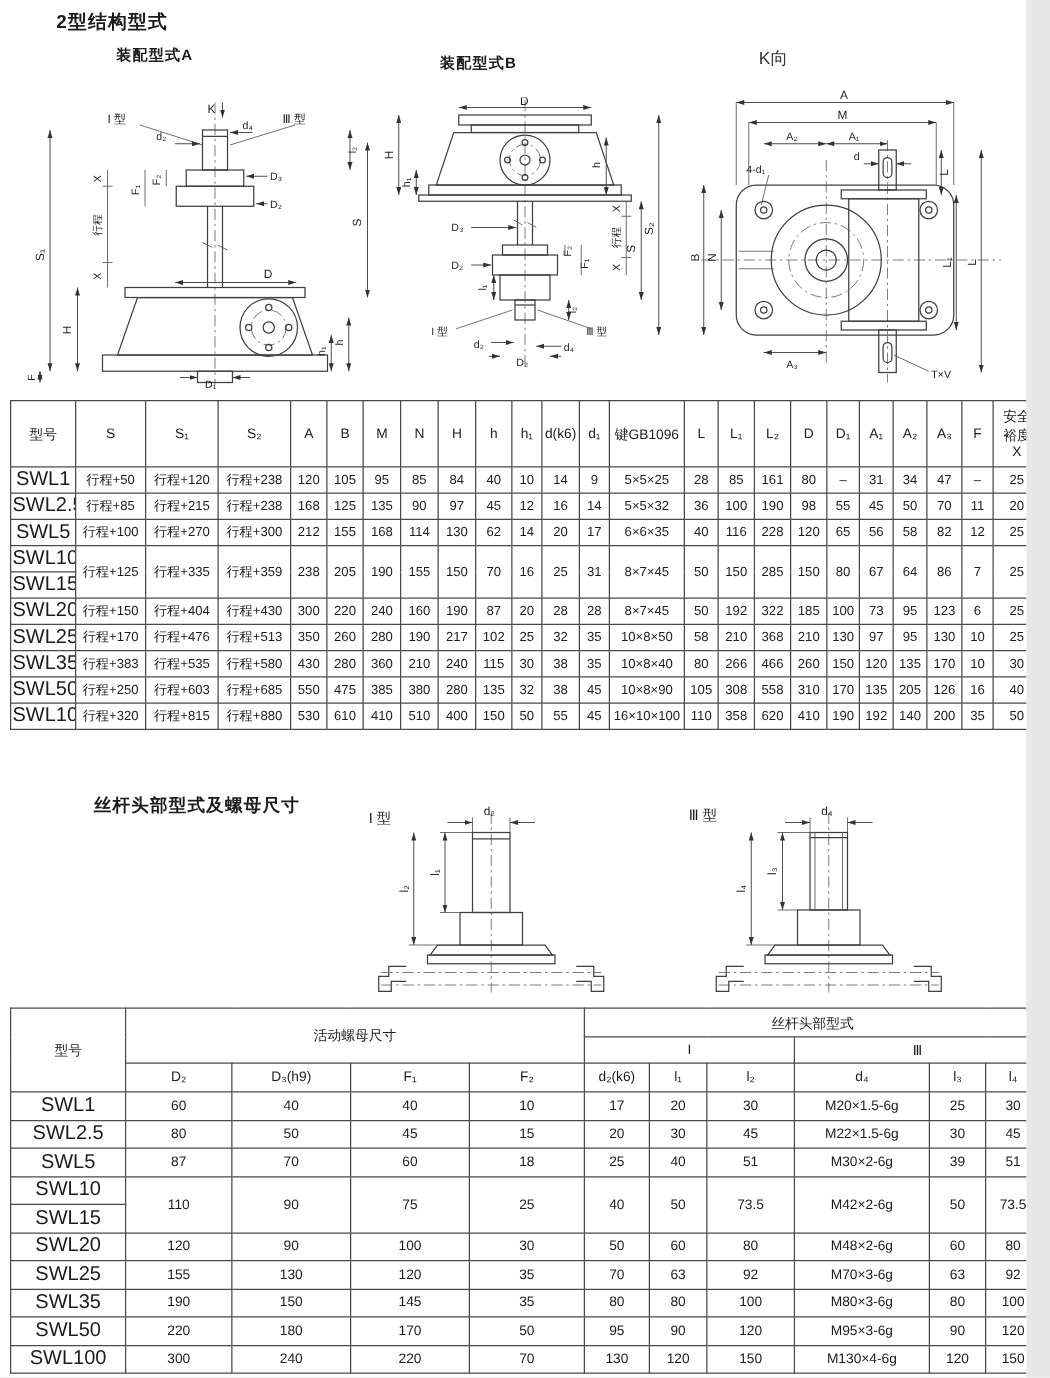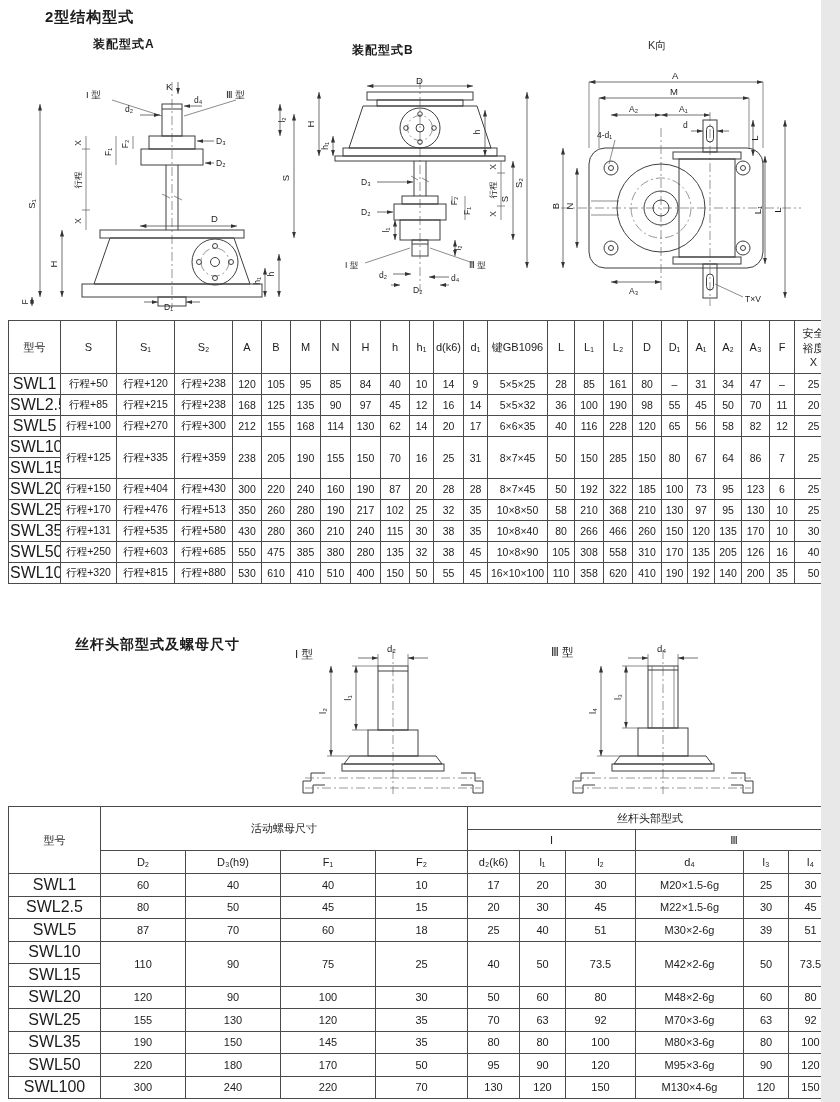--- a/index.html
+++ b/index.html
@@ -2,21 +2,21 @@
 <html><head>
 <meta charset="utf-8">
 <style>
   html,body{margin:0;padding:0;background:#e8e8e8;}
   .page{position:relative;width:821px;height:1102px;background:#ffffff;overflow:hidden;
         font-family:"Liberation Sans","DejaVu Sans",sans-serif;color:#1c1c1c;}
   .h1{position:absolute;left:45px;top:8px;font-size:15px;font-weight:bold;letter-spacing:1px;}
   .h2{position:absolute;left:75px;top:636px;font-size:14px;font-weight:bold;letter-spacing:1px;}
   .cap{position:absolute;font-size:12px;font-weight:bold;letter-spacing:1px;}
   .capA{left:93px;top:36px;} .capB{left:352px;top:42px;}
-  .kview{position:absolute;left:616px;top:38px;font-size:11px;color:#333;padding-left:32px;}
+  .kview{position:absolute;left:575px;top:38px;font-size:14px;color:#333;padding-left:32px;}
 
   
   .logo{position:absolute;left:560px;top:0;width:278px;height:66px;}
   .logo .brand{position:absolute;left:88px;top:-6px;font-size:44px;font-weight:bold;color:#151515;letter-spacing:3px;white-space:nowrap;}
   .logo .reg{position:absolute;left:256px;top:2px;font-size:13px;font-weight:bold;color:#151515;}
   .logo .sub{position:absolute;left:92px;top:44px;font-size:16.5px;font-family:"Liberation Serif","DejaVu Serif",serif;color:#161616;white-space:nowrap;}
 
   
   .tech{position:absolute;}
   .tech line,.tech path,.tech rect,.tech circle,.tech polygon,.tech polyline{stroke:#3f3f3f;fill:none;stroke-width:1;}
@@ -472,21 +472,21 @@
           <td>210</td>
           <td>130</td>
           <td>97</td>
           <td>95</td>
           <td>130</td>
           <td>10</td>
           <td>25</td>
         </tr>
         <tr>
           <td class="model">SWL35</td>
-          <td>行程+131</td>
+          <td>行程+383</td>
           <td>行程+535</td>
           <td>行程+580</td>
           <td>430</td>
           <td>280</td>
           <td>360</td>
           <td>210</td>
           <td>240</td>
           <td>115</td>
           <td>30</td>
           <td>38</td>

